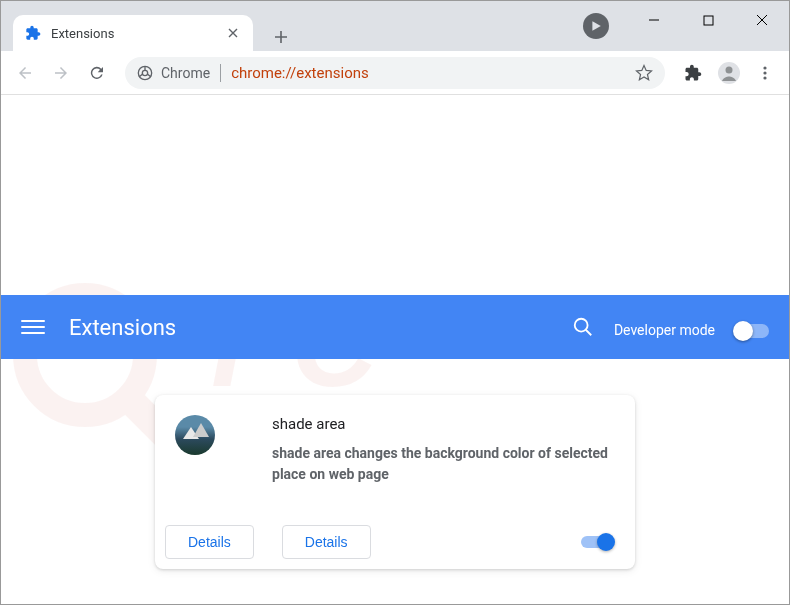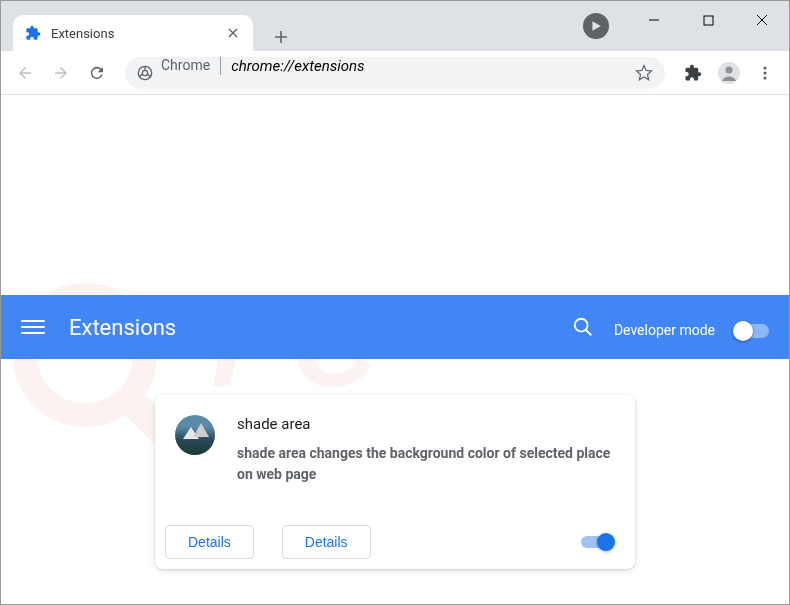--- a/index.html
+++ b/index.html
@@ -119,39 +119,39 @@
       cursor: pointer;
       border-radius: 50%;
     }
     .tb-btn.disabled { color: #bdc1c6; cursor: default; }
     .omnibox {
       flex: 1;
       height: 32px;
       background: #f1f3f4;
       border-radius: 16px;
       display: flex;
+      align-items: center;
       padding: 0 12px;
       margin: 0 8px;
       gap: 8px;
     }
     .omni-icon { color: #5f6368; display: flex; align-items: center; }
     .omni-label {
       font-size: 14px;
       color: #5f6368;
     }
     .omni-divider {
       width: 1px;
       height: 18px;
       background: #9b9fa3;
       margin: 0 2px;
     }
     .omni-url {
       font-size: 15px;
-      color: #000000;
-      font-style: italic;
+      color: #c2410c;
     }
     .omni-spacer { flex: 1; }
     .content-area {
       background: #fff;
       position: relative;
       height: calc(605px - 50px - 44px);
     }
     .ext-header {
       background: #4285f4;
       height: 64px;
@@ -254,21 +254,21 @@
       content: "";
       position: absolute;
       top: 8px;
       left: 18px;
       width: 0;
       height: 0;
       border-left: 8px solid transparent;
       border-right: 8px solid transparent;
       border-bottom: 14px solid #ccc;
     }
-    .card-text { flex: 1; }
+    .card-text { flex: 1; margin-left: 35px; }
     .card-title {
       font-size: 15px;
       color: #202124;
       margin-bottom: 10px;
     }
     .card-desc {
       font-size: 14px;
       color: #5f6368;
       line-height: 1.5;
       font-weight: bold;

